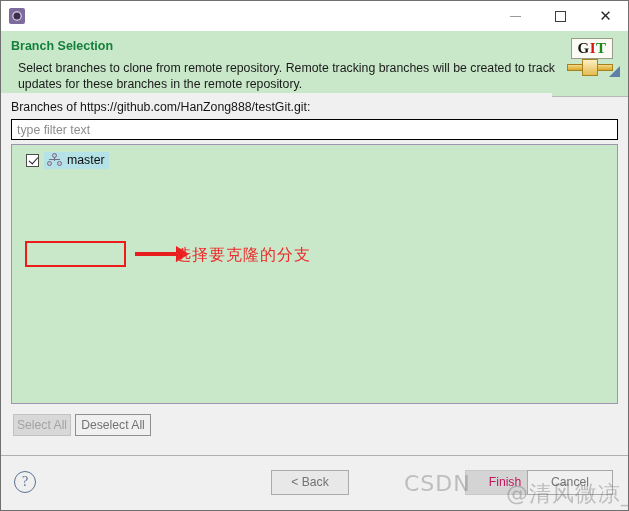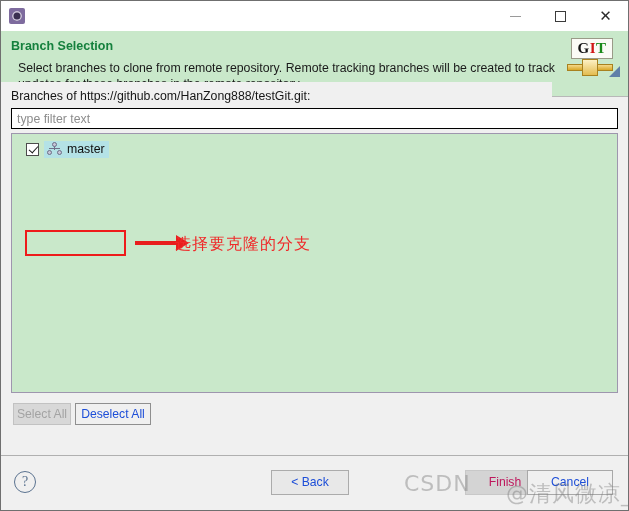--- a/index.html
+++ b/index.html
@@ -162,21 +162,21 @@
     position: absolute;
     right: 0px; top: 30px;
     width: 0; height: 0;
     border-left: 11px solid transparent;
     border-bottom: 11px solid #5f7fa8;
   }
 
   
   .body-area {
     position: absolute;
-    left: 0; top: 81px;
+    left: 0; top: 92px;
     width: 551px;
     height: 358px;
     background: #f0f0f0;
   }
   .branches-label {
     position: absolute;
     left: 10px; top: 7px;
     font-size: 12.3px;
     color: #161616;
   }
@@ -304,21 +304,21 @@
     font-size: 16px;
     color: #ef2a2a;
     letter-spacing: 1px;
     white-space: nowrap;
   }
 
   
   .btn {
     font-family: "Liberation Sans", sans-serif;
     font-size: 12.2px;
-    color: #1d4ed8;
+    color: #737373;
     background: #e1e1e1;
     border: 1px solid #adadad;
     box-sizing: border-box;
     padding: 0;
     line-height: 1;
     display: inline-flex;
     align-items: center;
     justify-content: center;
   }
   .btn.disabled {

